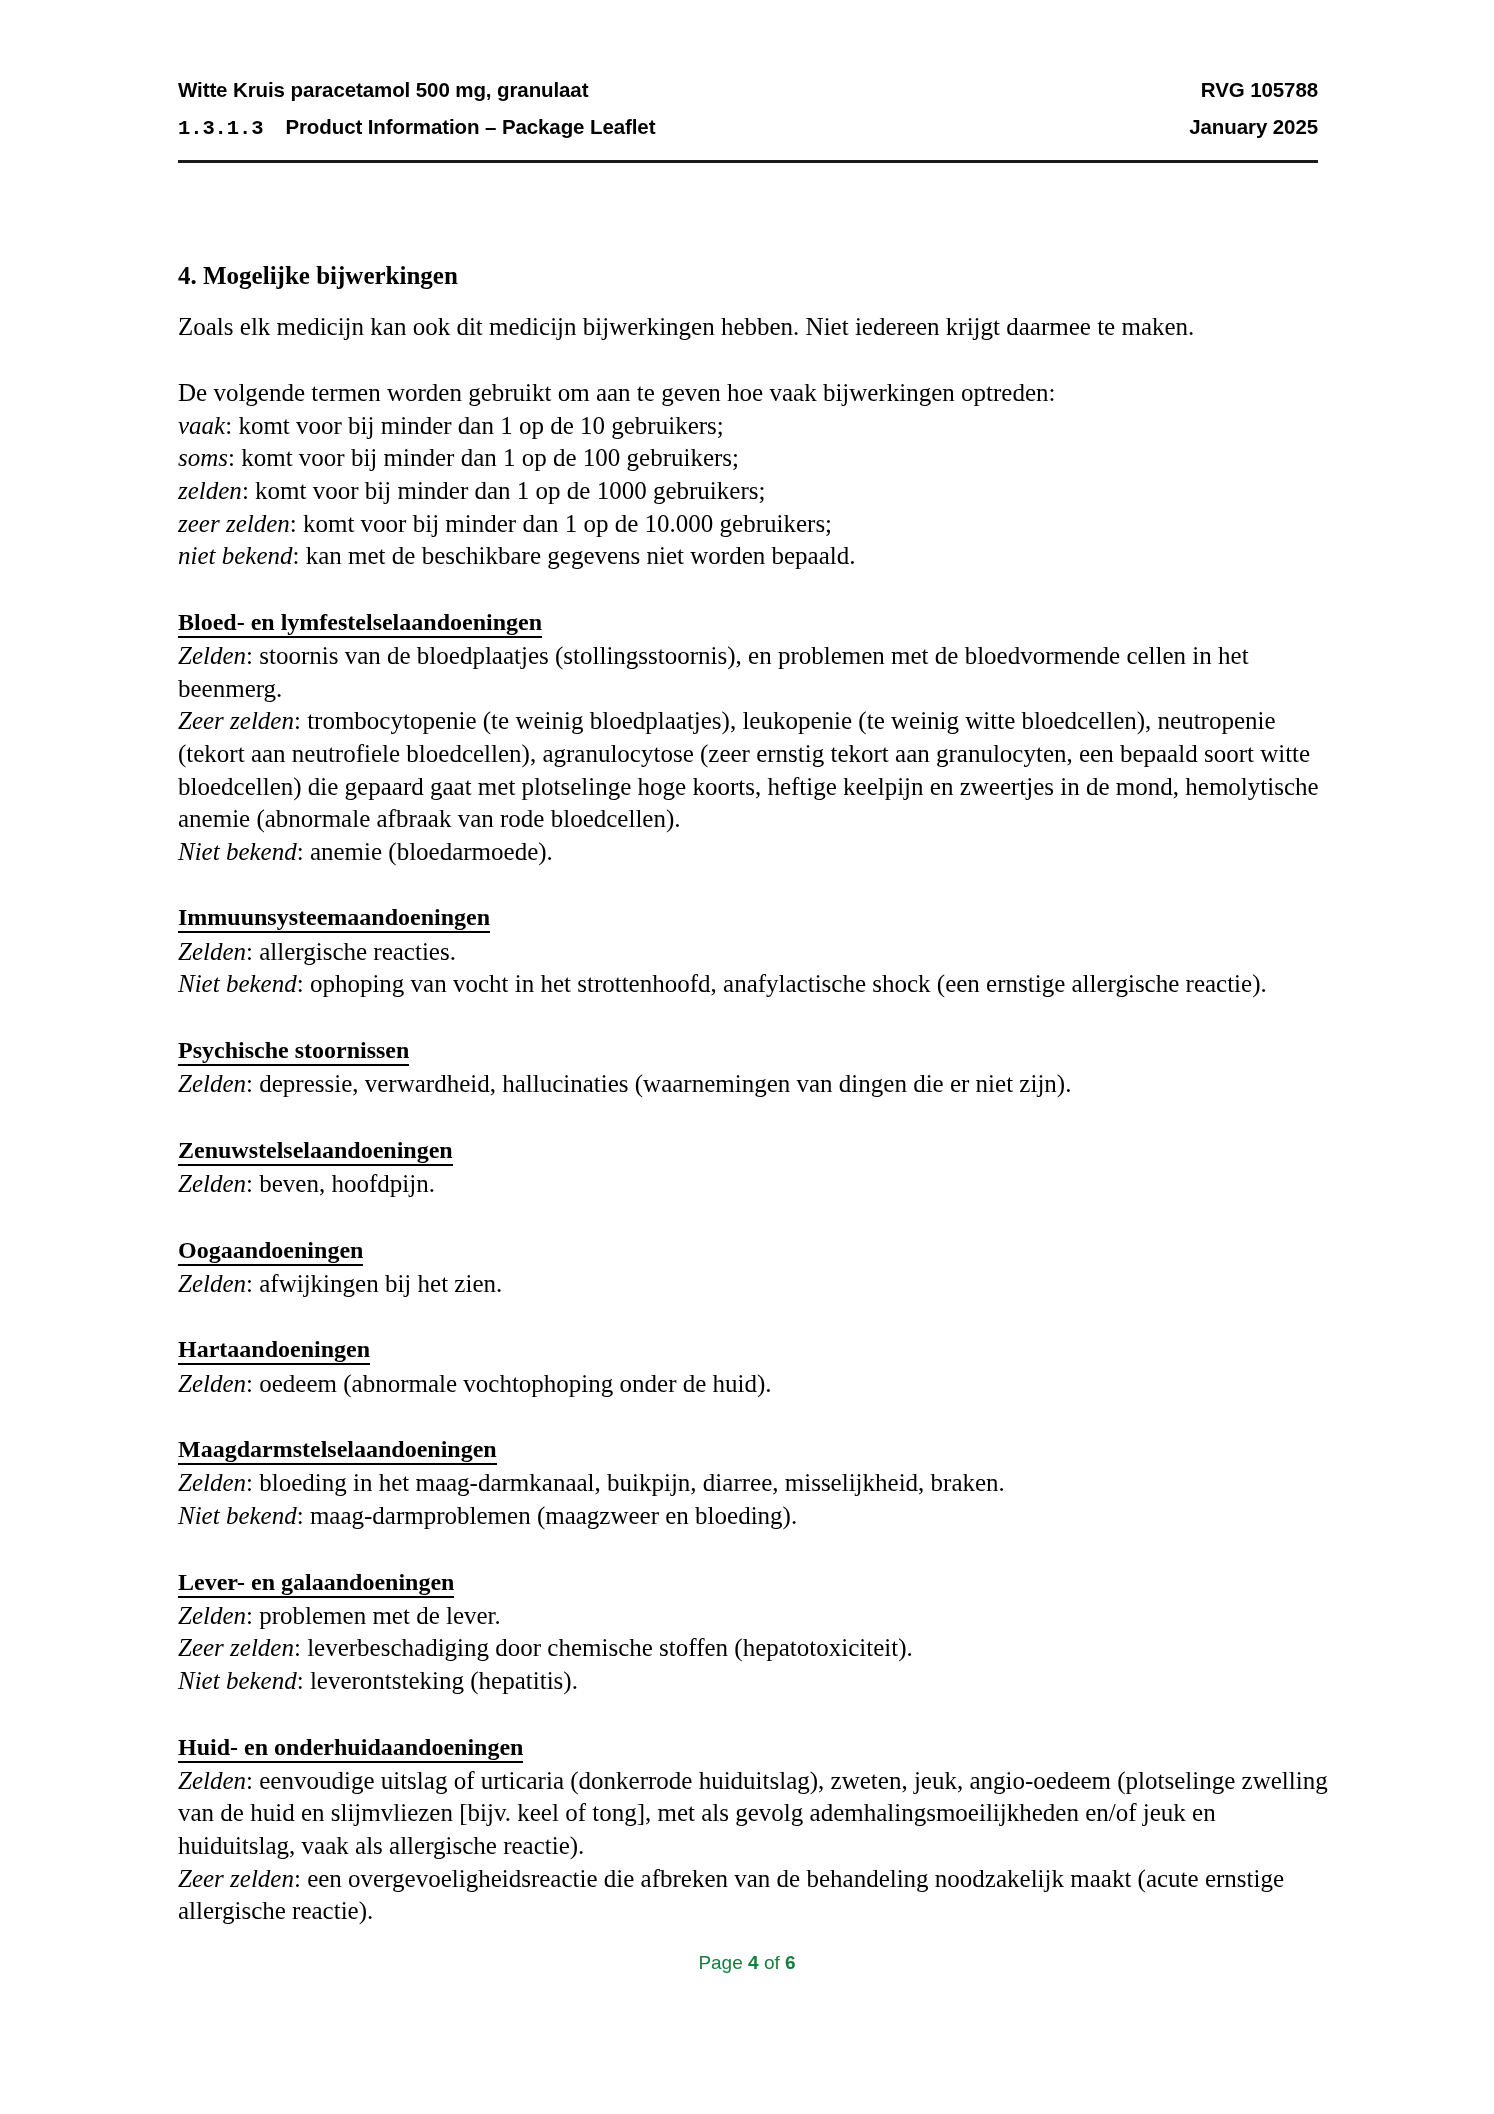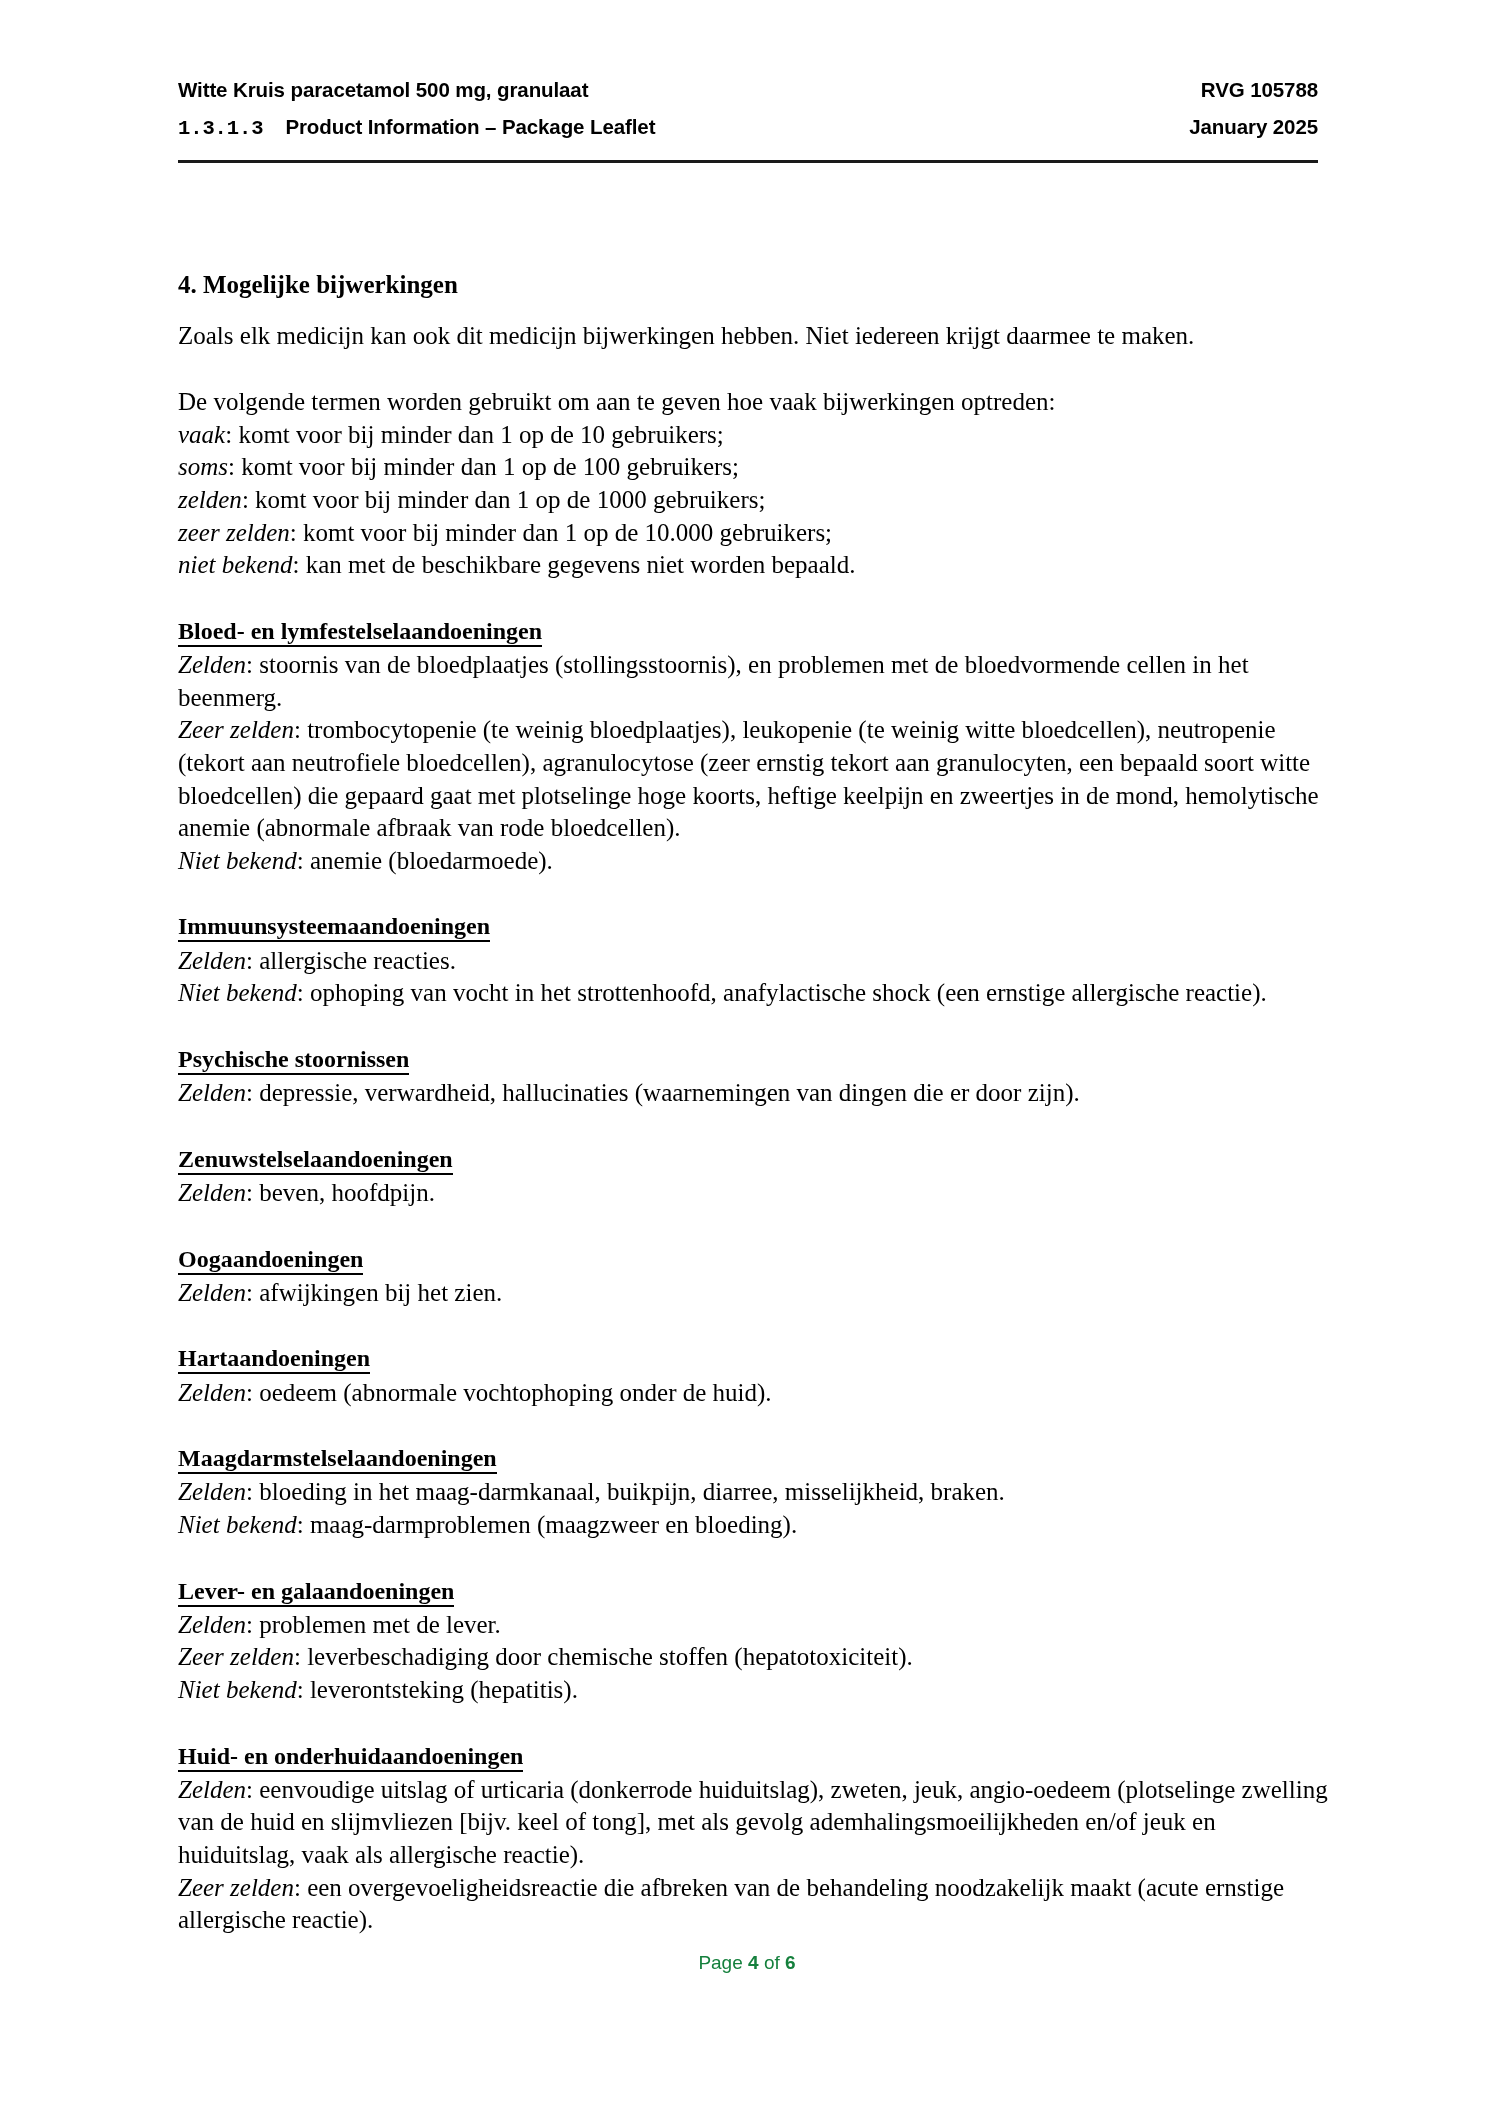--- a/index.html
+++ b/index.html
@@ -56,21 +56,21 @@
     top: 160px;
     width: 1140px;
     height: 0;
     border-top: 3px solid #1a1a1a;
   }
 
   
   .content {
     position: absolute;
     left: 178px;
-    top: 269px;
+    top: 260px;
     width: 1152px;
   }
   .sec-title {
     font-weight: bold;
     font-size: 25px;
     line-height: 1.30;
     margin: 0 0 18px 0;
   }
   p.para {
     font-size: 25px;
@@ -156,21 +156,21 @@
         <div class="block-heading"><span class="hd-underline">Bloed- en lymfestelselaandoeningen</span></div>
         <p class="para"><span class="it">Zelden</span><span>: stoornis van de bloedplaatjes (stollingsstoornis), en problemen met de bloedvormende cellen in het beenmerg.</span></p>
         <p class="para"><span class="it">Zeer zelden</span><span>: trombocytopenie (te weinig bloedplaatjes), leukopenie (te weinig witte bloedcellen), neutropenie (tekort aan neutrofiele bloedcellen), agranulocytose (zeer ernstig tekort aan granulocyten, een bepaald soort witte bloedcellen) die gepaard gaat met plotselinge hoge koorts, heftige keelpijn en zweertjes in de mond, hemolytische anemie (abnormale afbraak van rode bloedcellen).</span></p>
         <p class="para"><span class="it">Niet bekend</span><span>: anemie (bloedarmoede).</span></p>
         <div class="gap-md"></div>
         <div class="block-heading"><span class="hd-underline">Immuunsysteemaandoeningen</span></div>
         <p class="para"><span class="it">Zelden</span><span>: allergische reacties.</span></p>
         <p class="para"><span class="it">Niet bekend</span><span>: ophoping van vocht in het strottenhoofd, anafylactische shock (een ernstige allergische reactie).</span></p>
         <div class="gap-md"></div>
         <div class="block-heading"><span class="hd-underline">Psychische stoornissen</span></div>
-        <p class="para"><span class="it">Zelden</span><span>: depressie, verwardheid, hallucinaties (waarnemingen van dingen die er door zijn).</span></p>
+        <p class="para"><span class="it">Zelden</span><span>: depressie, verwardheid, hallucinaties (waarnemingen van dingen die er niet zijn).</span></p>
         <div class="gap-md"></div>
         <div class="block-heading"><span class="hd-underline">Zenuwstelselaandoeningen</span></div>
         <p class="para"><span class="it">Zelden</span><span>: beven, hoofdpijn.</span></p>
         <div class="gap-md"></div>
         <div class="block-heading"><span class="hd-underline">Oogaandoeningen</span></div>
         <p class="para"><span class="it">Zelden</span><span>: afwijkingen bij het zien.</span></p>
         <div class="gap-md"></div>
         <div class="block-heading"><span class="hd-underline">Hartaandoeningen</span></div>
         <p class="para"><span class="it">Zelden</span><span>: oedeem (abnormale vochtophoping onder de huid).</span></p>
         <div class="gap-md"></div>

